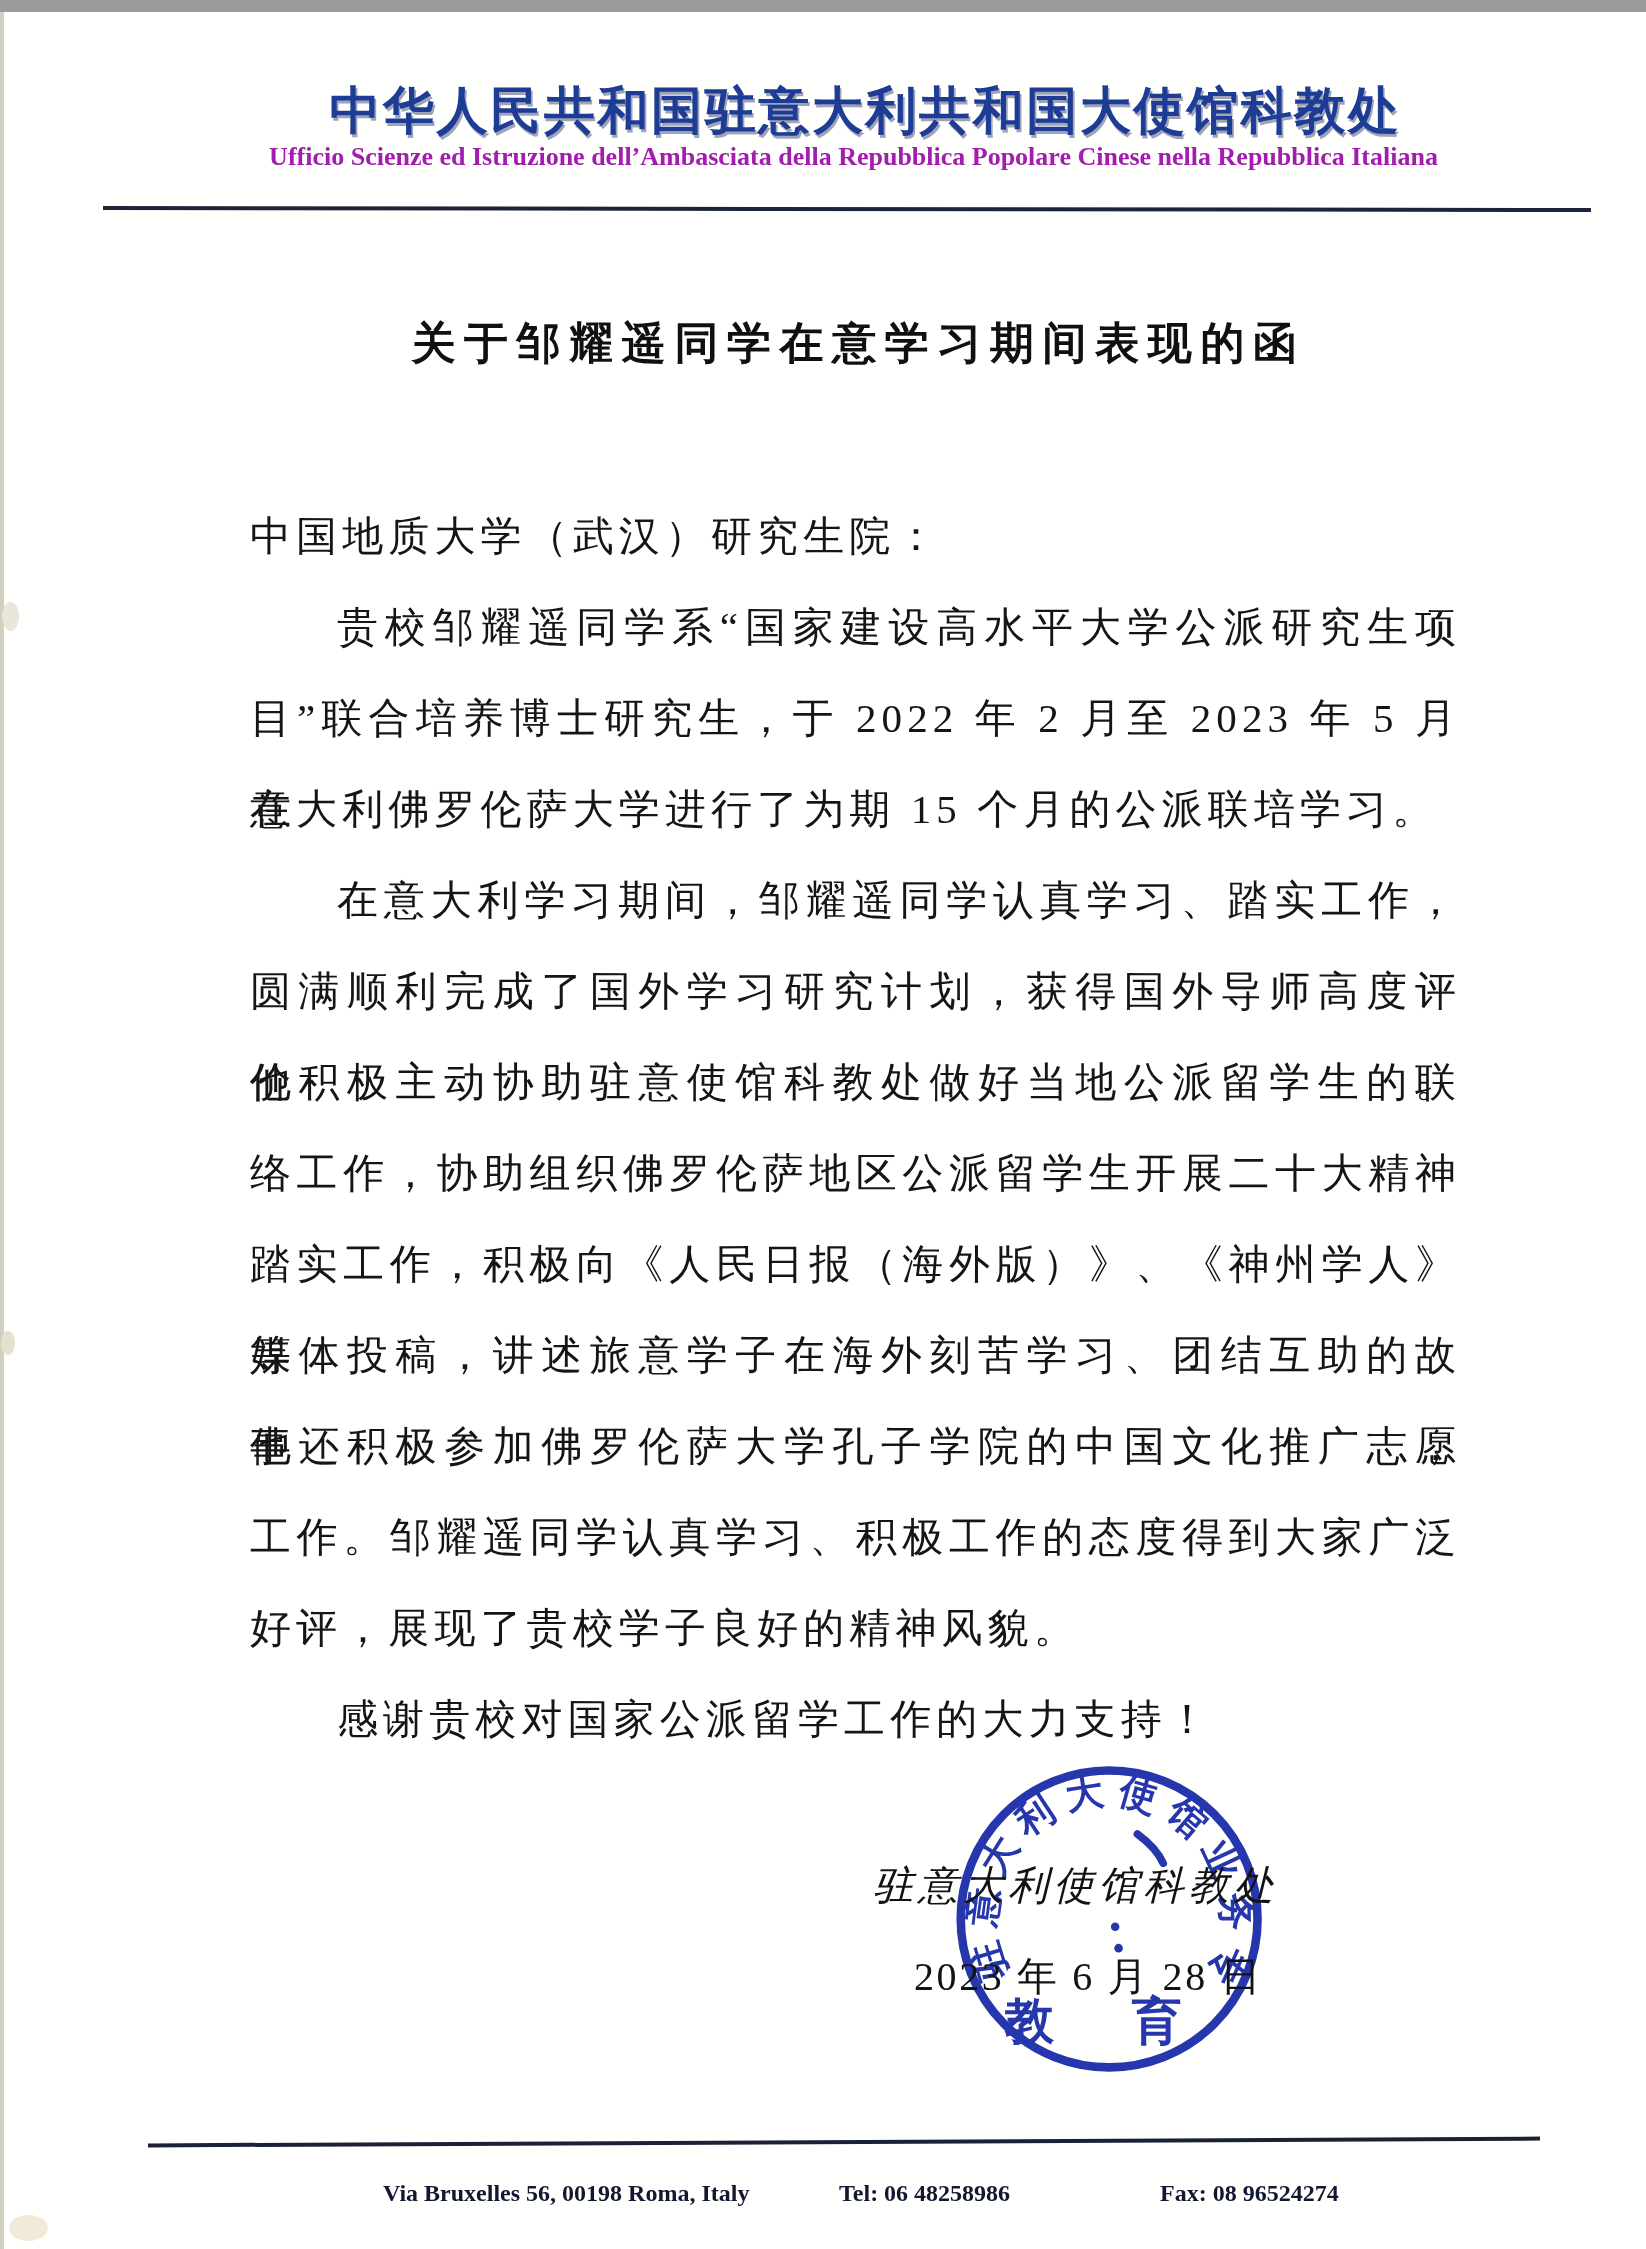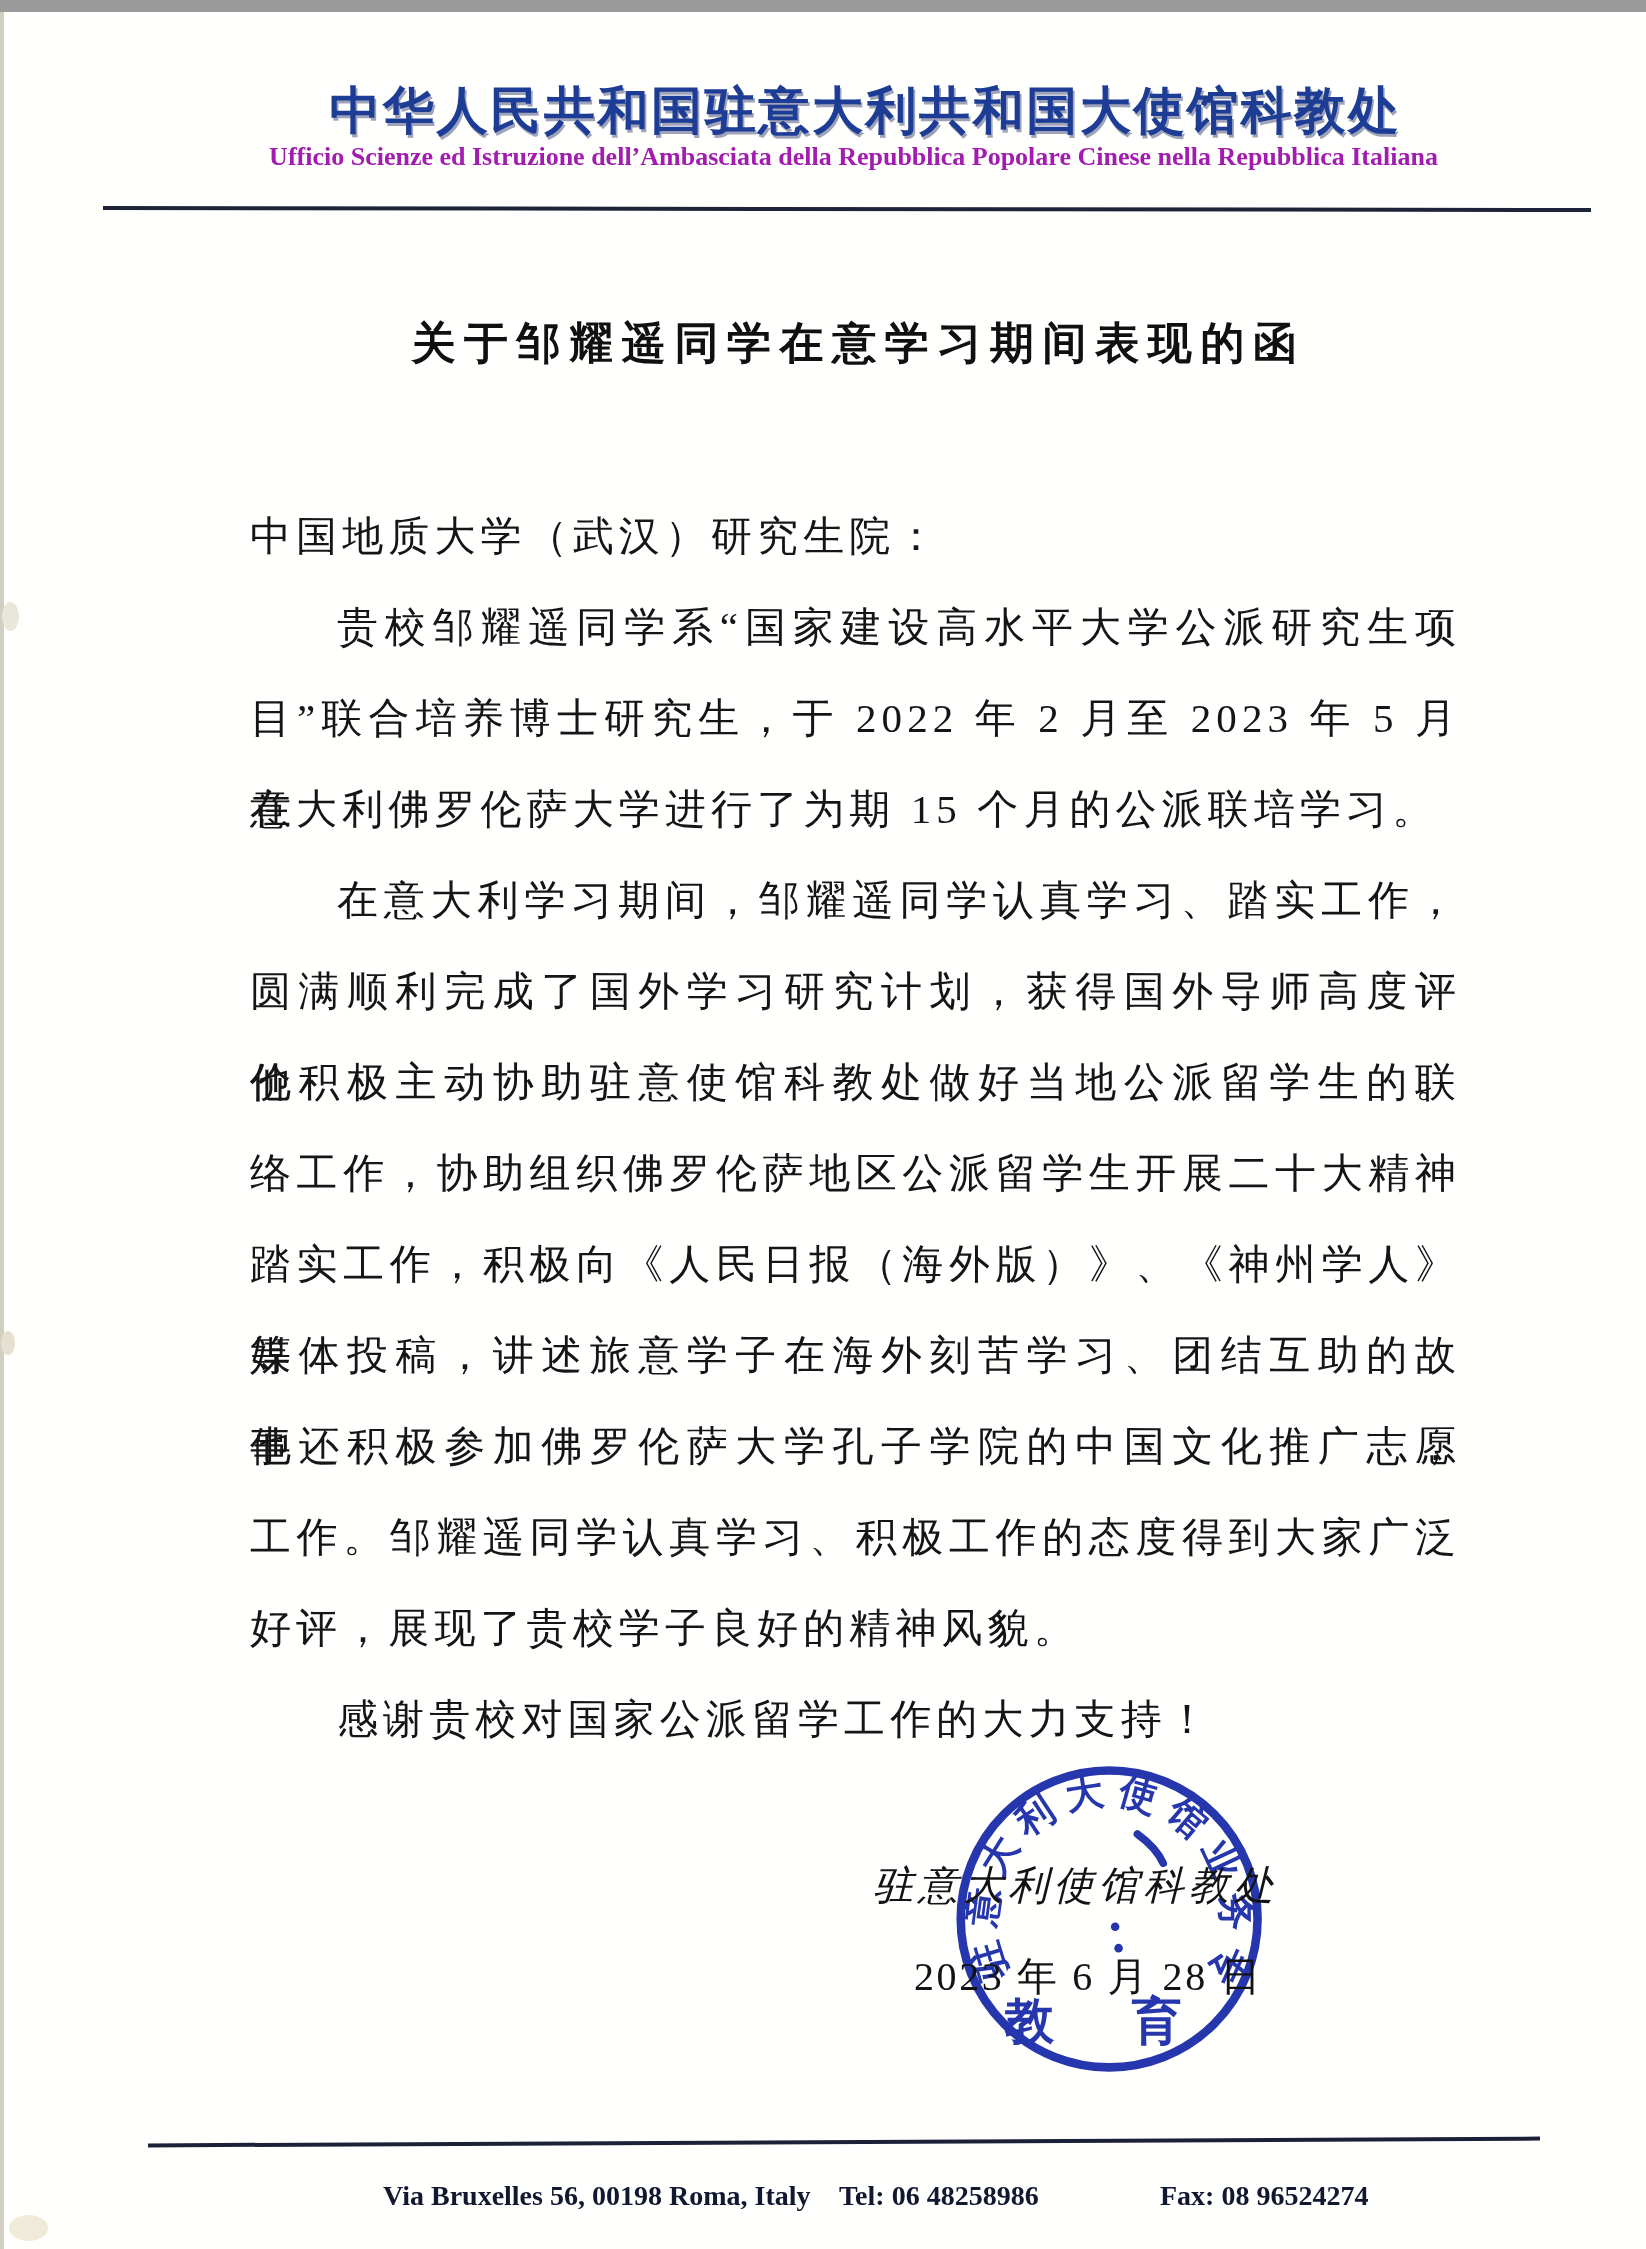--- a/index.html
+++ b/index.html
@@ -85,21 +85,21 @@
   
   .stamp{position:absolute;left:947px;top:1750px;width:326px;height:326px;z-index:2;}
   .stamp text{font-family:"Liberation Serif","DejaVu Serif",serif;font-weight:bold;}
 
   
   .ftr-rule{
     position:absolute;left:148px;top:2128px;width:1392px;height:4.3px;
     background:#1b2136;transform:rotate(-0.28deg);
   }
   .ftr-text{position:absolute;top:2168px;left:0;width:1634px;height:43px;
-    font-size:28px;font-weight:600;color:#121830;text-align:right;}
+    font-size:24px;font-weight:600;color:#121830;text-align:right;}
   .ftr-addr{position:absolute;left:383px;top:0;white-space:nowrap;}
   .ftr-tel{position:absolute;left:839px;top:0;white-space:nowrap;}
   .ftr-fax{position:absolute;left:1160px;top:0;white-space:nowrap;}
 </style>
 </head>
 <body>
 
 <div class="page">
 
   <div class="scan-edge"></div>

